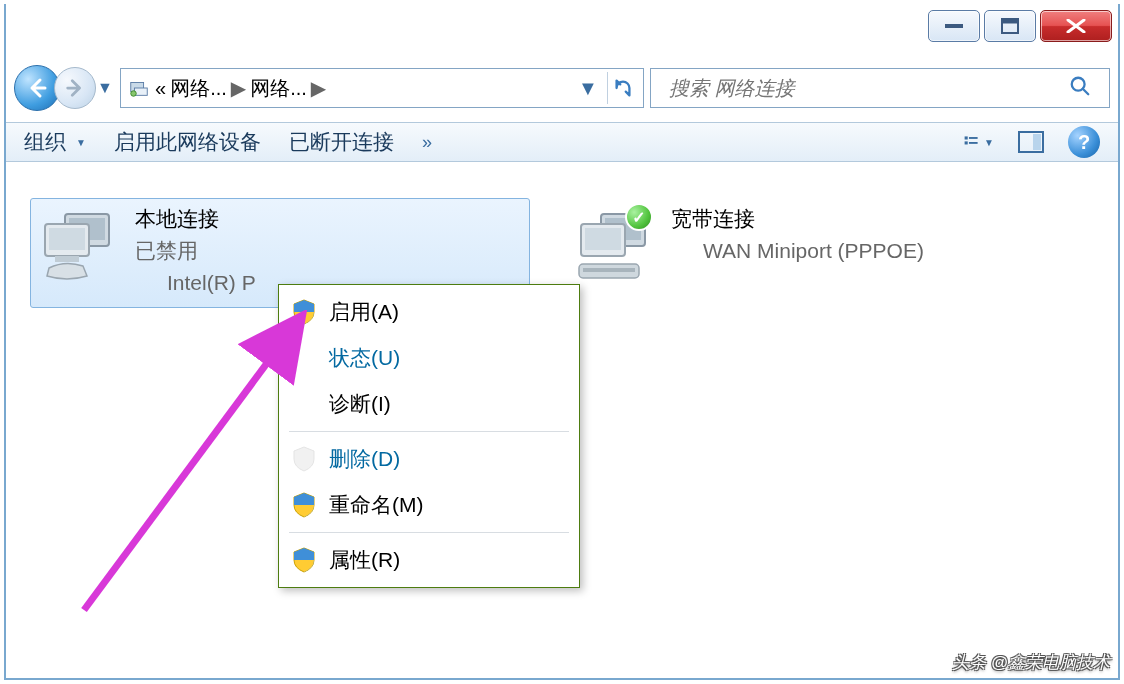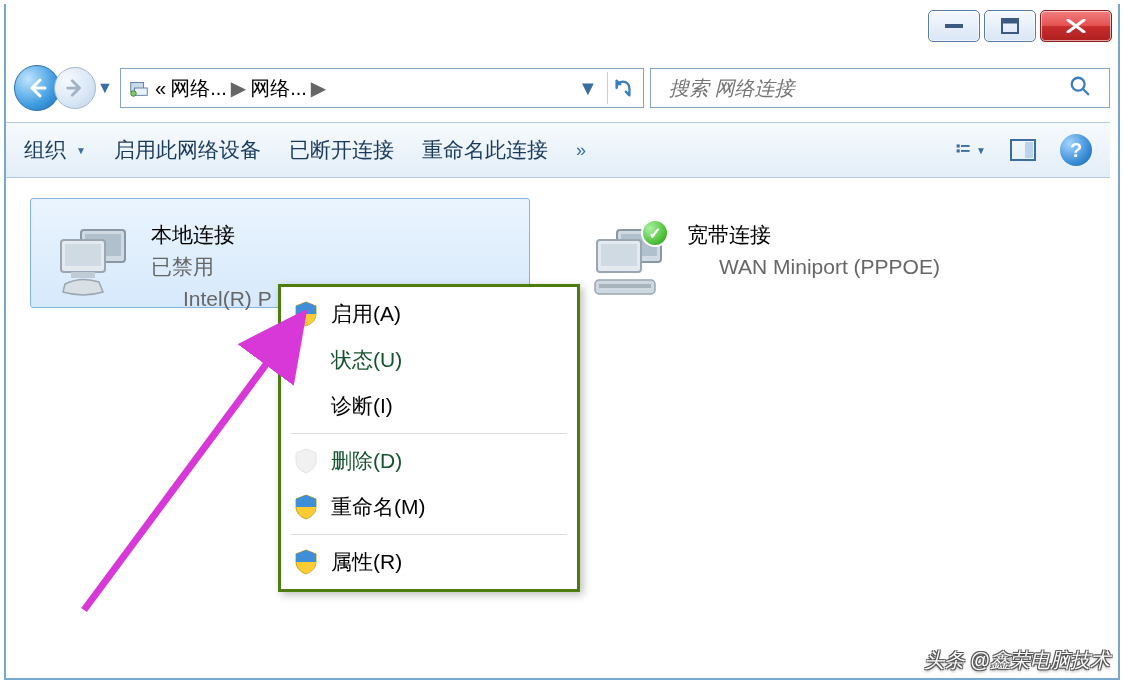--- a/index.html
+++ b/index.html
@@ -20,50 +20,50 @@
 .addr-icon { width: 24px; height: 24px; display: flex; align-items: center; justify-content: center; }
 .addr-text { display: flex; align-items: center; gap: 4px; }
 .addr-sep { color: #666; }
 .addr-fill { flex: 1; }
 .addr-btn { width: 30px; height: 32px; display: flex; align-items: center; justify-content: center; color: #3a6da0; }
 .addr-refresh { border-left: 1px solid #c0d0e0; }
 .searchbar { width: 460px; height: 40px; border: 1px solid #84a5c4; background: #fff; display: flex; align-items: center; padding: 0 18px; }
 .searchbar input { flex: 1; border: none; outline: none; font-size: 20px; font-style: italic; color: #888; background: transparent; }
 .search-icon { color: #3a7dc0; font-size: 20px; }
 
-.toolbar { position: absolute; top: 118px; left: 0; right: 8px; height: 56px; border-top: 1px solid #b3c9dc; border-bottom: 1px solid #b3c9dc; background: linear-gradient(to bottom, #f6fafd, #e3eef8); display: flex; align-items: center; padding: 0 18px; gap: 28px; font-size: 21px; color: #1a3a5c; }
+.toolbar { position: absolute; top: 118px; left: 0; right: 0; height: 40px; border-top: 1px solid #b3c9dc; border-bottom: 1px solid #b3c9dc; background: linear-gradient(to bottom, #f6fafd, #e3eef8); display: flex; align-items: center; padding: 0 18px; gap: 28px; font-size: 21px; color: #1a3a5c; }
 .tb-item { display: flex; align-items: center; gap: 6px; white-space: nowrap; }
 .tb-drop::after { content: "▼"; font-size: 10px; color: #3a6da0; margin-left: 4px; }
 .tb-fill { flex: 1; }
 .tb-overflow { color: #3a6da0; font-size: 18px; }
 .tb-right { display: flex; align-items: center; gap: 22px; }
 .tb-iconbtn { width: 30px; height: 28px; display: flex; align-items: center; justify-content: center; color: #3a6da0; }
 .help-icon { width: 32px; height: 32px; border-radius: 50%; background: radial-gradient(circle at 30% 30%, #a5d3ff, #3a8fd8 60%, #1560a5); color: #fff; font-weight: bold; display: flex; align-items: center; justify-content: center; font-size: 20px; }
 
 .content { position: absolute; top: 178px; left: 0; right: 0; bottom: 0; padding: 16px 24px; }
 .connections { display: flex; gap: 36px; }
-.conn-item { width: 500px; height: 110px; display: flex; gap: 14px; padding: 22px; border: 1px solid transparent; border-radius: 3px; }
+.conn-item { width: 500px; height: 110px; display: flex; gap: 14px; padding: 6px; border: 1px solid transparent; border-radius: 3px; }
 .conn-item.selected { background: linear-gradient(to bottom, #eaf4fe, #d6e9fb); border-color: #84b4e0; }
 .conn-icon { width: 84px; height: 86px; display: flex; align-items: center; justify-content: center; position: relative; }
 .conn-text { display: flex; flex-direction: column; gap: 4px; font-size: 21px; line-height: 28px; }
 .conn-text .name { color: #000; }
 .conn-text .status { color: #666; }
 .conn-text .device { color: #666; margin-left: 32px; }
 .badge { position: absolute; top: -2px; right: 4px; width: 28px; height: 28px; border-radius: 50%; background: radial-gradient(circle at 30% 30%, #a9f2a0, #52c43e 60%, #2e8c1e); border: 2px solid #fff; display: flex; align-items: center; justify-content: center; color: #fff; font-size: 16px; font-weight: bold; }
 
-.context-menu { position: absolute; top: 280px; left: 272px; width: 302px; background: #fff; border: 3px solid #4d7c0f; box-shadow: 3px 3px 8px rgba(0,0,0,.25); padding: 4px 2px; }
+.context-menu { position: absolute; top: 280px; left: 272px; width: 302px; background: #fff; border: 1px solid #4d7c0f; box-shadow: 3px 3px 8px rgba(0,0,0,.25); padding: 4px 2px; }
 .cm-item { display: flex; align-items: center; gap: 10px; padding: 8px 8px; font-size: 21px; color: #000; }
-.cm-item.disabled { color: #14532d; }
+.cm-item.disabled { color: #0369a1; }
 .cm-item.disabled .cm-icon svg { opacity: .4; }
 .cm-icon { width: 30px; height: 30px; display: flex; align-items: center; justify-content: center; }
 .cm-sep { height: 1px; background: #d8dde2; margin: 4px 8px; }
 
 .arrow-annot { position: absolute; top: 306px; left: 68px; width: 240px; height: 310px; pointer-events: none; }
 
-.watermark { position: absolute; bottom: 10px; right: 14px; font-size: 20px; color: #fff; text-shadow: -1px -1px 0 #555, 1px -1px 0 #555, -1px 1px 0 #555, 1px 1px 0 #555, 0 2px 3px rgba(0,0,0,.5); font-style: italic; font-weight: 300; }
+.watermark { position: absolute; bottom: 10px; right: 14px; font-size: 17px; color: #fff; text-shadow: -1px -1px 0 #555, 1px -1px 0 #555, -1px 1px 0 #555, 1px 1px 0 #555, 0 2px 3px rgba(0,0,0,.5); font-style: italic; font-weight: 300; }
 </style>
 </head>
 <body>
 
 <div class="window-wrap">
 
   <div class="titlebar">
     <div class="win-btn">
       <svg width="18" height="4" viewBox="0 0 18 4">
           <rect width="18" height="4" fill="currentColor"></rect>
@@ -127,21 +127,20 @@
             <path d="M15 15 L21 21" stroke="#3a7dc0" stroke-width="2.5" stroke-linecap="round"></path>
           </svg>
       </div>
     </div>
   </div>
 
   <div class="toolbar">
     <div class="tb-item tb-drop">组织</div>
     <div class="tb-item">启用此网络设备</div>
     <div class="tb-item">已断开连接</div>
-    <div class="tb-item">重命名此连接</div>
     <div class="tb-overflow">»</div>
     <div class="tb-fill"></div>
     <div class="tb-right">
       <div class="tb-iconbtn tb-drop">
         <svg width="26" height="22" viewBox="0 0 26 22">
             <rect x="1" y="2" width="5" height="5" fill="#3a6da0"></rect>
             <rect x="8" y="3" width="14" height="3" fill="#3a6da0"></rect>
             <rect x="1" y="10" width="5" height="5" fill="#3a6da0"></rect>
             <rect x="8" y="11" width="14" height="3" fill="#3a6da0"></rect>
           </svg>

